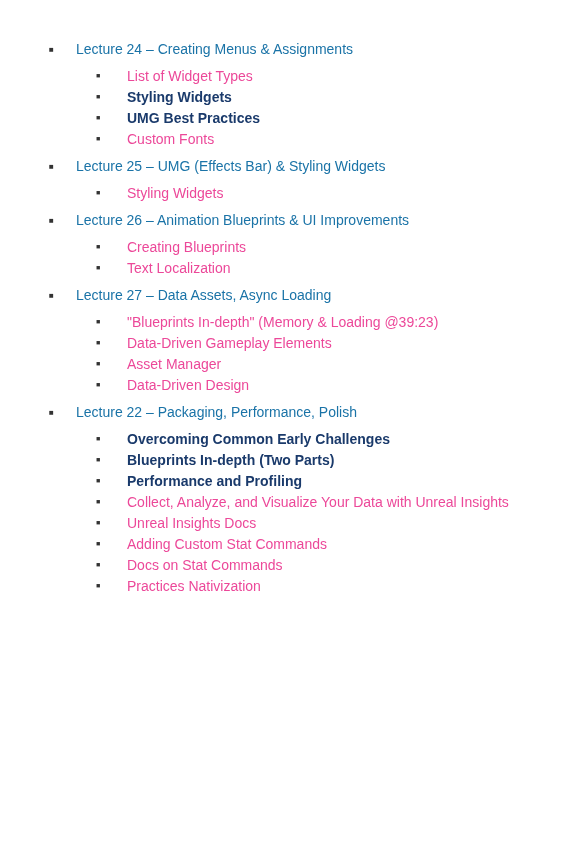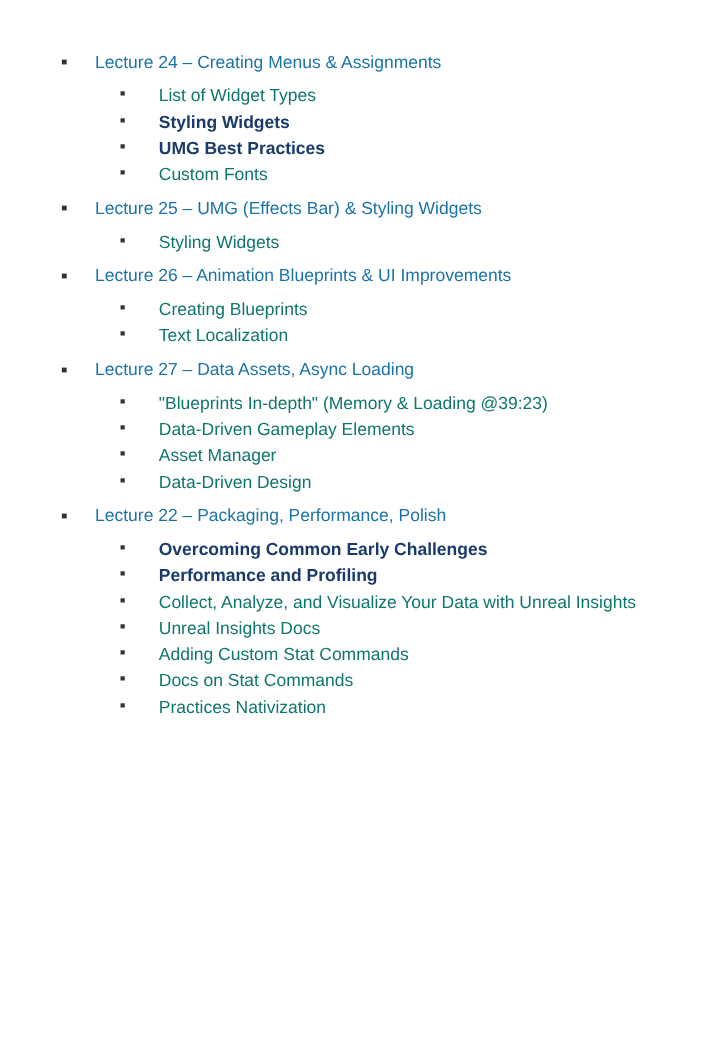--- a/index.html
+++ b/index.html
@@ -56,21 +56,21 @@
       content: '■';
       position: absolute;
       left: 0;
       font-size: 7px;
       color: #333;
       top: 4px;
     }
 
     a {
       text-decoration: none;
-      color: #0f766e;
+      color: #ec4899;
     }
 
     a.bold-link {
       font-weight: bold;
       color: #1a3a6b;
     }
 
     .lecture-link {
       color: #1a73a7;
     }
@@ -121,20 +121,21 @@
       <li><a href="#">Data-Driven Gameplay Elements</a></li>
       <li><a href="#">Asset Manager</a></li>
       <li><a href="#">Data-Driven Design</a></li>
     </ul>
   </li>
 
   <li>
     <a href="#" class="lecture-link">Lecture 22 – Packaging, Performance, Polish</a>
     <ul class="sub-level">
       <li><a href="#" class="bold-link">Overcoming Common Early Challenges</a></li>
+      <li><a href="#" class="bold-link">Blueprints In-depth (Two Parts)</a></li>
       <li><a href="#" class="bold-link">Performance and Profiling</a></li>
       <li><a href="#">Collect, Analyze, and Visualize Your Data with Unreal Insights</a></li>
       <li><a href="#">Unreal Insights Docs</a></li>
       <li><a href="#">Adding Custom Stat Commands</a></li>
       <li><a href="#">Docs on Stat Commands</a></li>
       <li><a href="#">Practices Nativization</a></li>
       <li class="separator-li"></li>
     </ul>
   </li>
 </ul>

